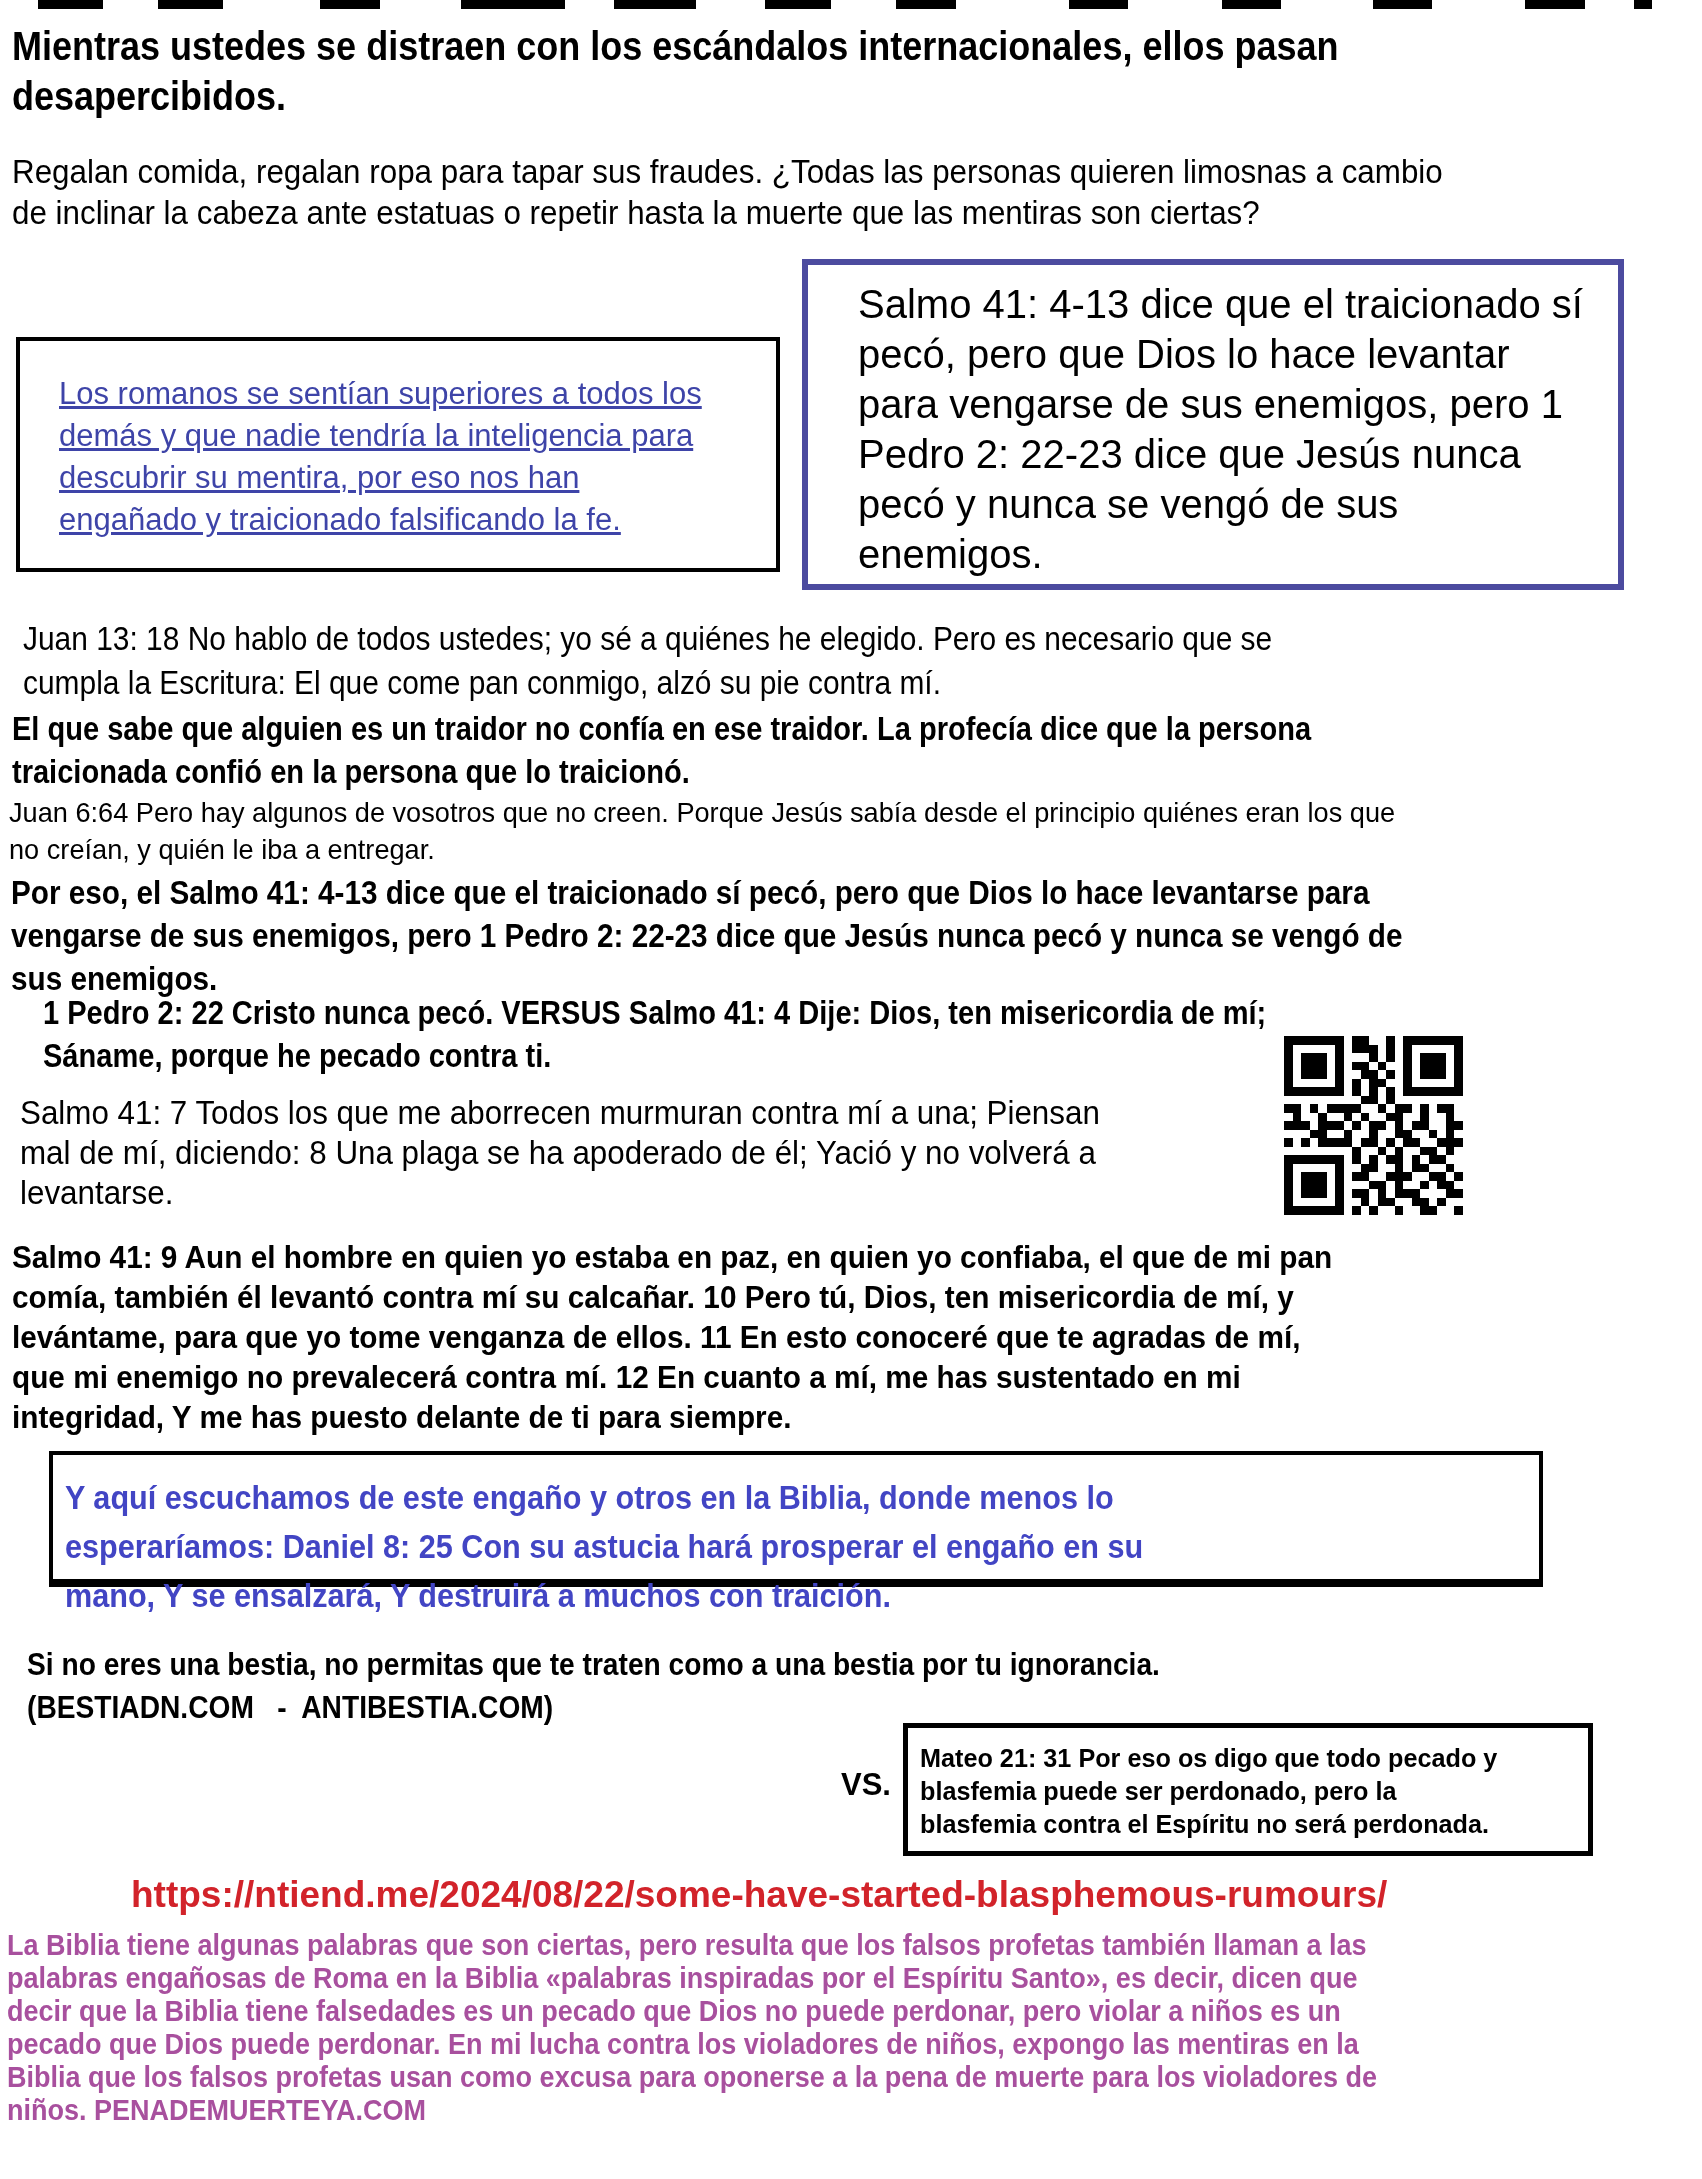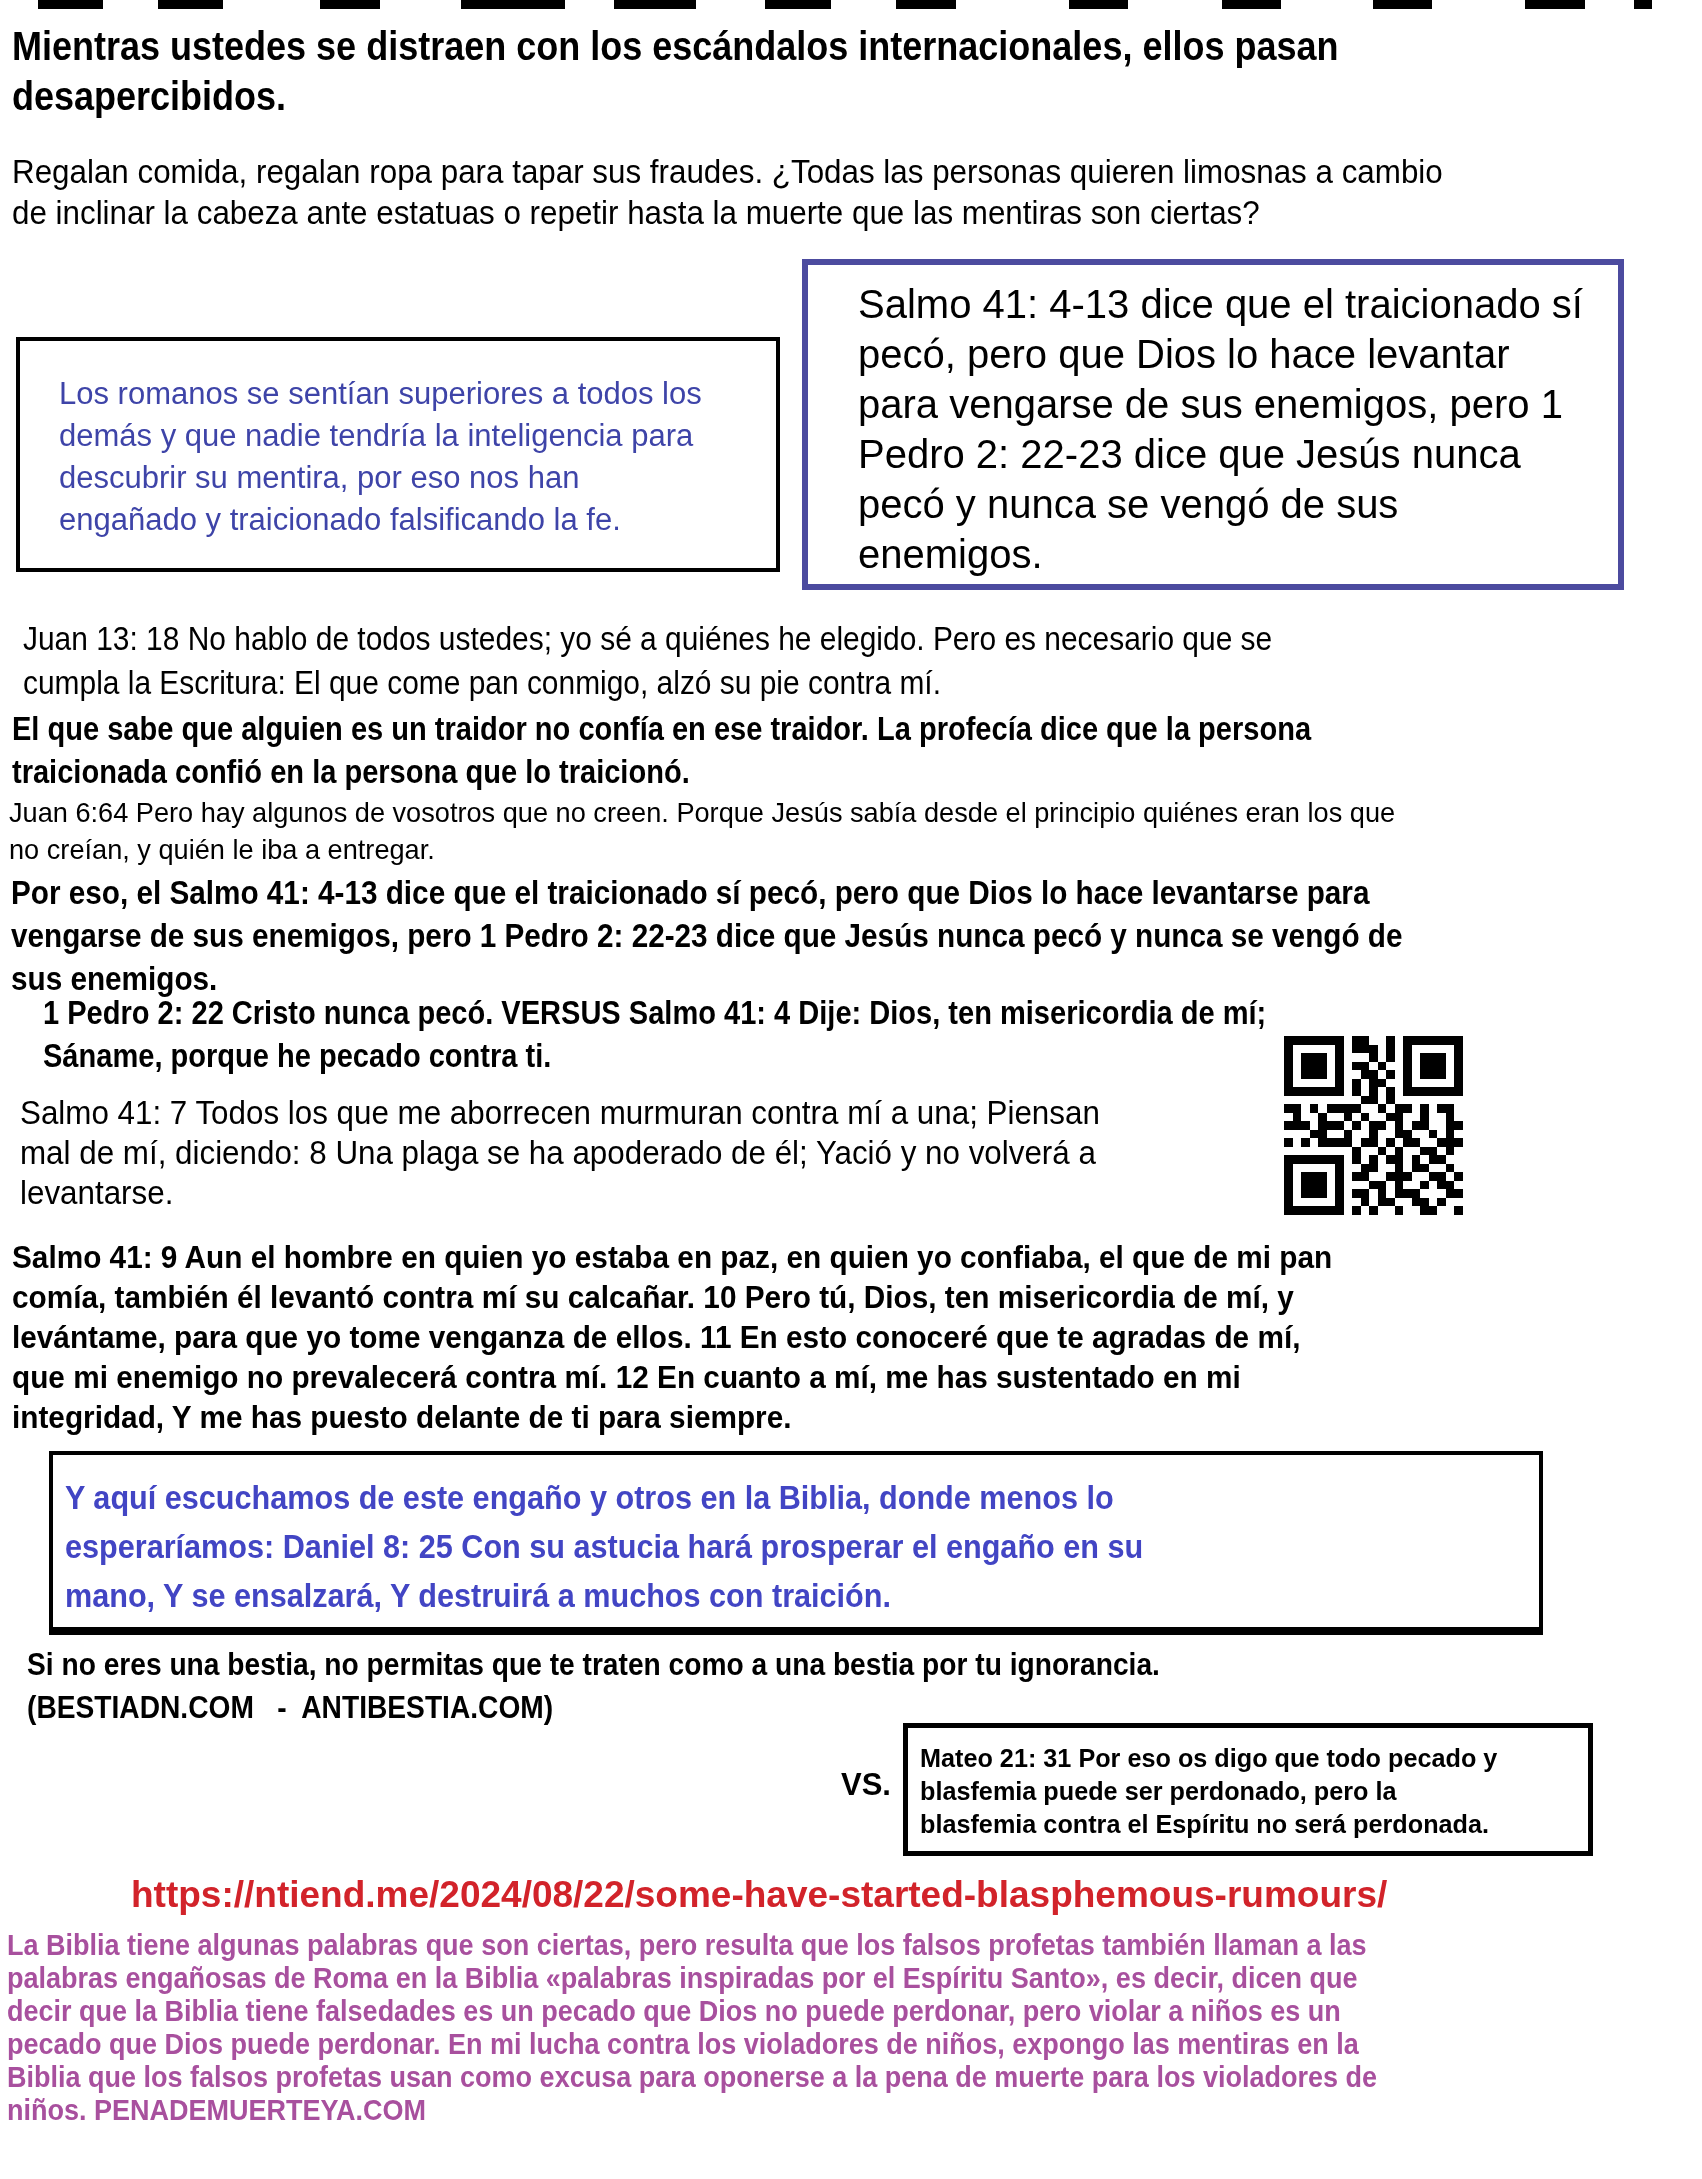--- a/index.html
+++ b/index.html
@@ -45,21 +45,21 @@
     <div class="line">Mientras ustedes se distraen con los escándalos internacionales, ellos pasan</div>
     <div class="line">desapercibidos.</div>
   </div>
 
   <div class="blk" style="left:12.4px;top:151px;font-size:33px;line-height:41px;transform:scaleX(.95);">
     <div class="line">Regalan comida, regalan ropa para tapar sus fraudes. ¿Todas las personas quieren limosnas a cambio</div>
     <div class="line">de inclinar la cabeza ante estatuas o repetir hasta la muerte que las mentiras son ciertas?</div>
   </div>
 
   <div class="box" style="left:16px;top:337px;width:764px;height:235px;border:4.4px solid #000;">
-    <div class="inner blue" style="left:39px;top:32px;font-size:31px;line-height:42px;">
+    <div class="inner blue" style="left:39px;top:32px;font-size:31px;line-height:42px;text-decoration:underline;">
       <div class="line">Los romanos se sentían superiores a todos los</div>
       <div class="line">demás y que nadie tendría la inteligencia para</div>
       <div class="line">descubrir su mentira, por eso nos han</div>
       <div class="line">engañado y traicionado falsificando la fe.</div>
     </div>
   </div>
 
   <div class="box" style="left:802px;top:259px;width:822px;height:331px;border:6.2px solid var(--salmo-box-border,#4C4B9F);">
     <div class="inner" style="left:50px;top:14px;font-size:40px;line-height:50px;">
       <div class="line">Salmo 41: 4-13 dice que el traicionado sí</div>
@@ -548,21 +548,21 @@
     </div>
 
   <div class="blk b" style="left:12.4px;top:1237px;font-size:32px;line-height:40px;transform:scaleX(.93);">
     <div class="line">Salmo 41: 9 Aun el hombre en quien yo estaba en paz, en quien yo confiaba, el que de mi pan</div>
     <div class="line">comía, también él levantó contra mí su calcañar. 10 Pero tú, Dios, ten misericordia de mí, y</div>
     <div class="line">levántame, para que yo tome venganza de ellos. 11 En esto conoceré que te agradas de mí,</div>
     <div class="line">que mi enemigo no prevalecerá contra mí. 12 En cuanto a mí, me has sustentado en mi</div>
     <div class="line">integridad, Y me has puesto delante de ti para siempre.</div>
   </div>
 
-  <div class="box" style="left:49px;top:1451px;width:1494px;height:184px;border:4.4px solid #000;border-bottom-width:8px;">
+  <div class="box" style="left:49px;top:1451px;width:1494px;height:136px;border:4.4px solid #000;border-bottom-width:8px;">
     <div class="inner b dblue" style="left:12.4px;top:17.7px;font-size:34px;line-height:49px;transform:scaleX(.9);">
       <div class="line">Y aquí escuchamos de este engaño y otros en la Biblia, donde menos lo</div>
       <div class="line">esperaríamos: Daniel 8: 25 Con su astucia hará prosperar el engaño en su</div>
       <div class="line">mano, Y se ensalzará, Y destruirá a muchos con traición.</div>
     </div>
   </div>
 
   <div class="blk b" style="left:26.6px;top:1643px;font-size:32px;line-height:43px;transform:scaleX(.88);">
     <div class="line">Si no eres una bestia, no permitas que te traten como a una bestia por tu ignorancia.</div>
     <div class="line">(BESTIADN.COM   -  ANTIBESTIA.COM)</div>

